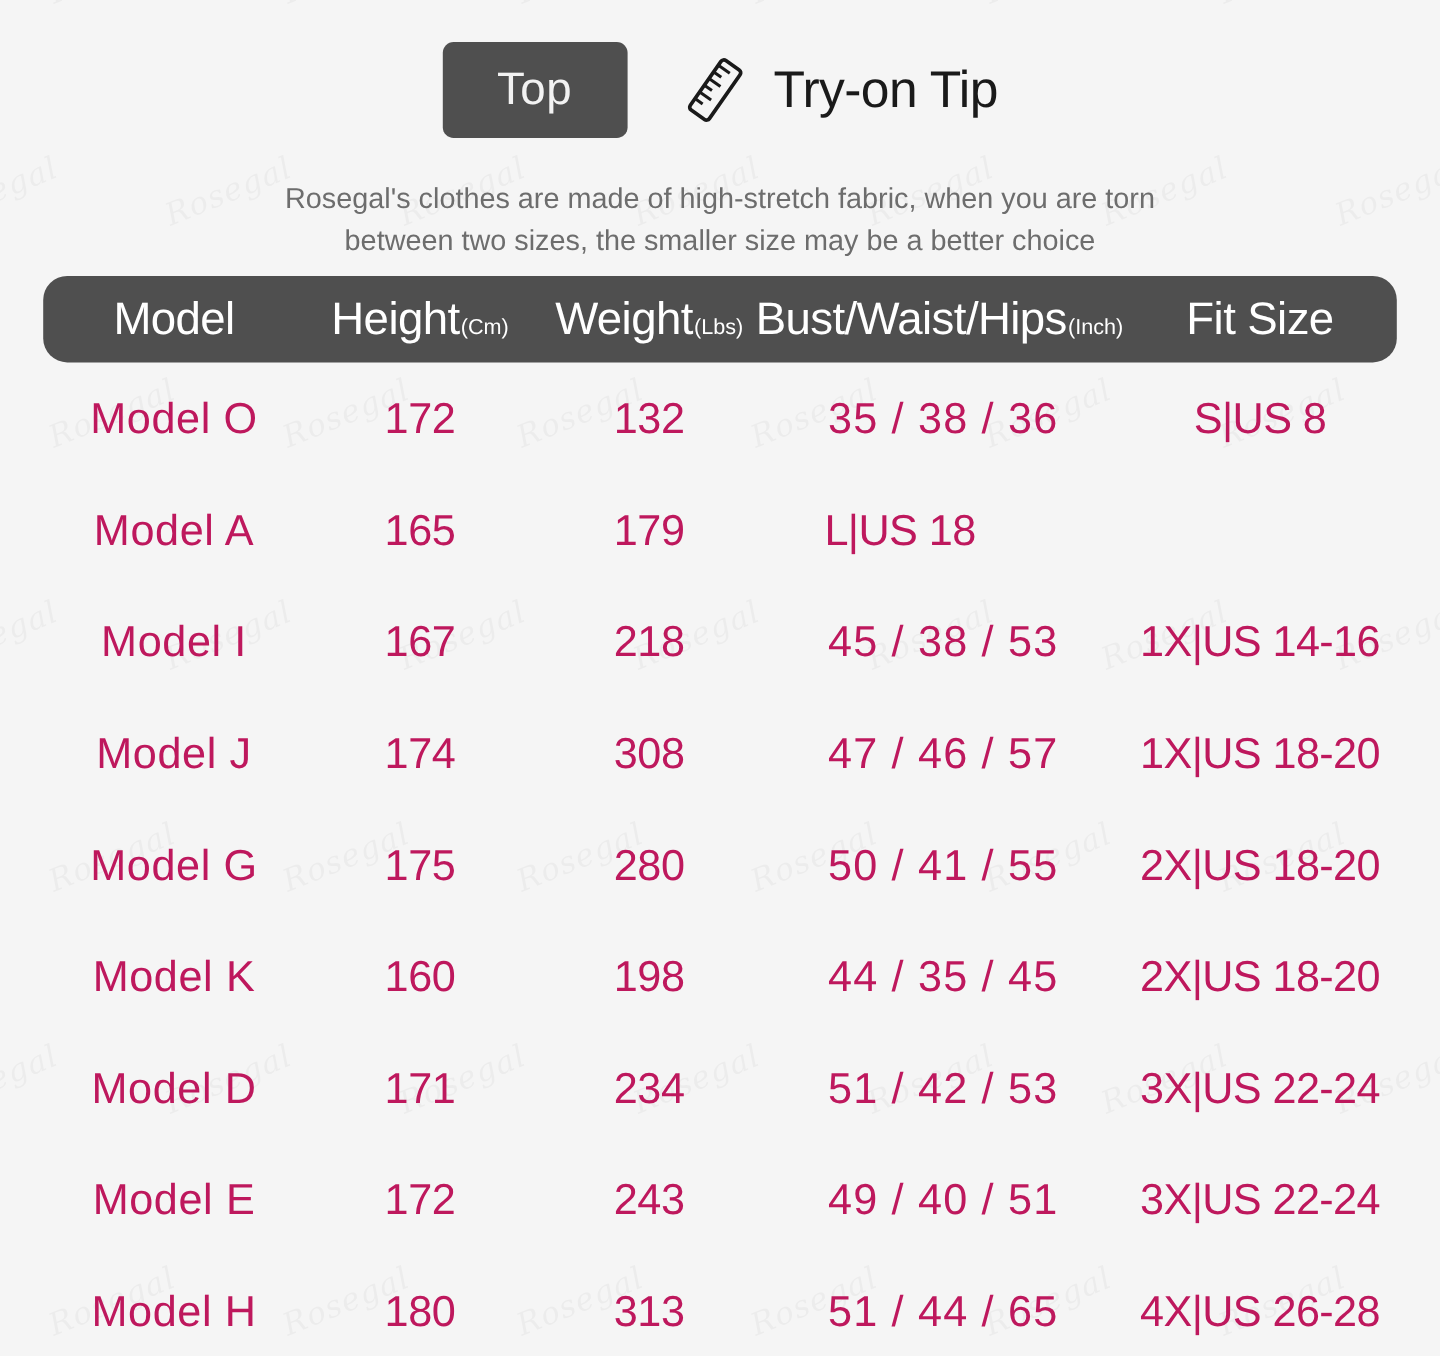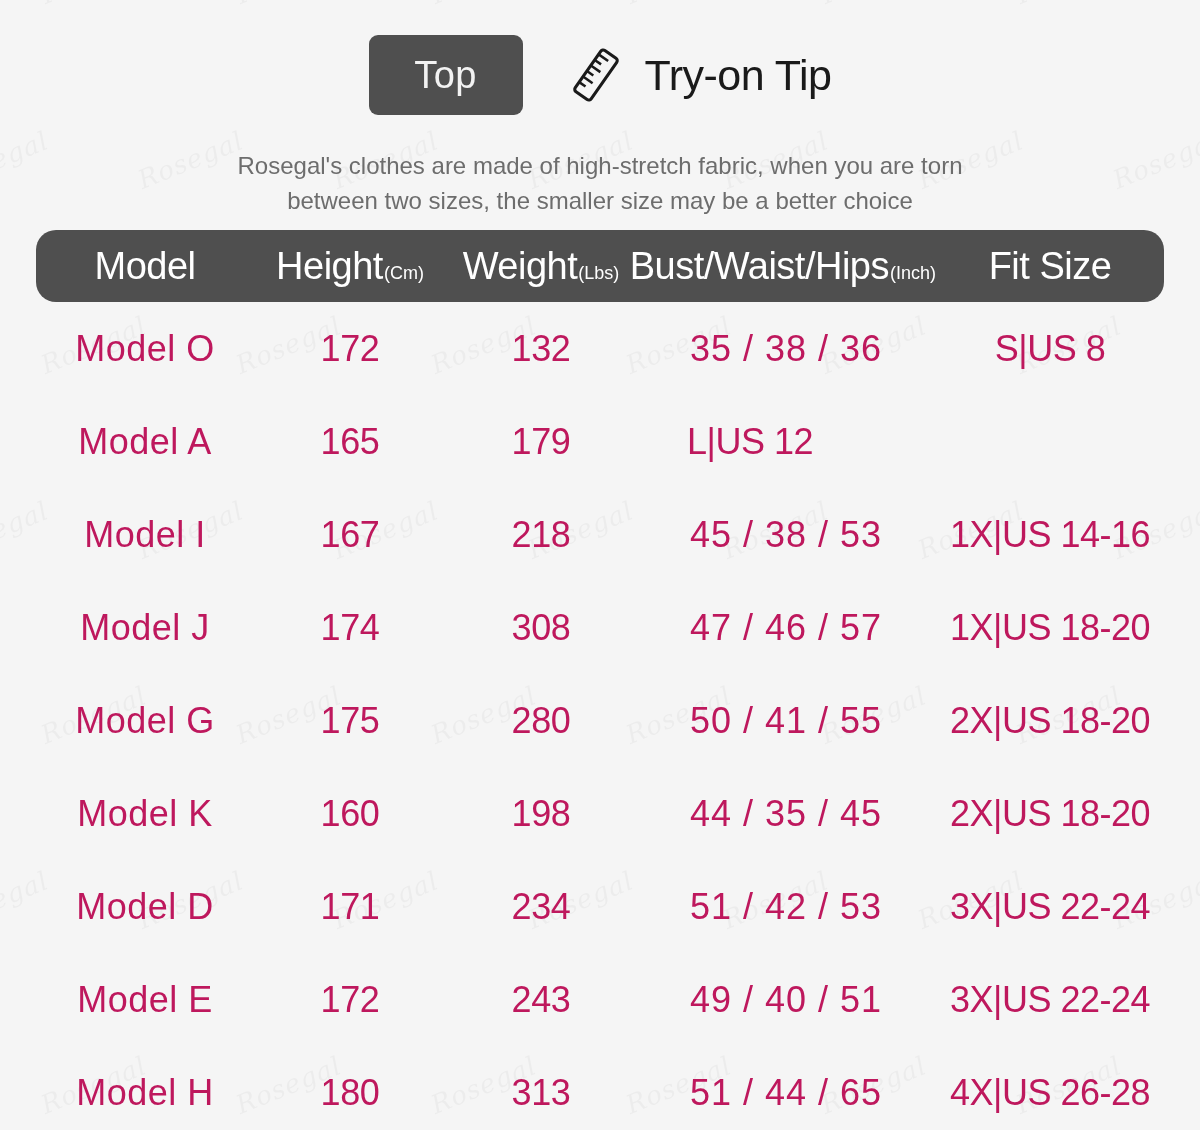--- a/index.html
+++ b/index.html
@@ -254,21 +254,21 @@
         <div class="td c-model model">Model O</div>
         <div class="td c-height">172</div>
         <div class="td c-weight">132</div>
         <div class="td c-meas meas">35 / 38 / 36</div>
         <div class="td c-fit fit">S|US 8</div>
       </div>
       <div class="row">
         <div class="td c-model model">Model A</div>
         <div class="td c-height">165</div>
         <div class="td c-weight">179</div>
-        <div class="td c-fit fit">L|US 12</div>
+        <div class="td c-fit fit">L|US 18</div>
       </div>
       <div class="row">
         <div class="td c-model model">Model I</div>
         <div class="td c-height">167</div>
         <div class="td c-weight">218</div>
         <div class="td c-meas meas">45 / 38 / 53</div>
         <div class="td c-fit fit">1X|US 14-16</div>
       </div>
       <div class="row">
         <div class="td c-model model">Model J</div>

